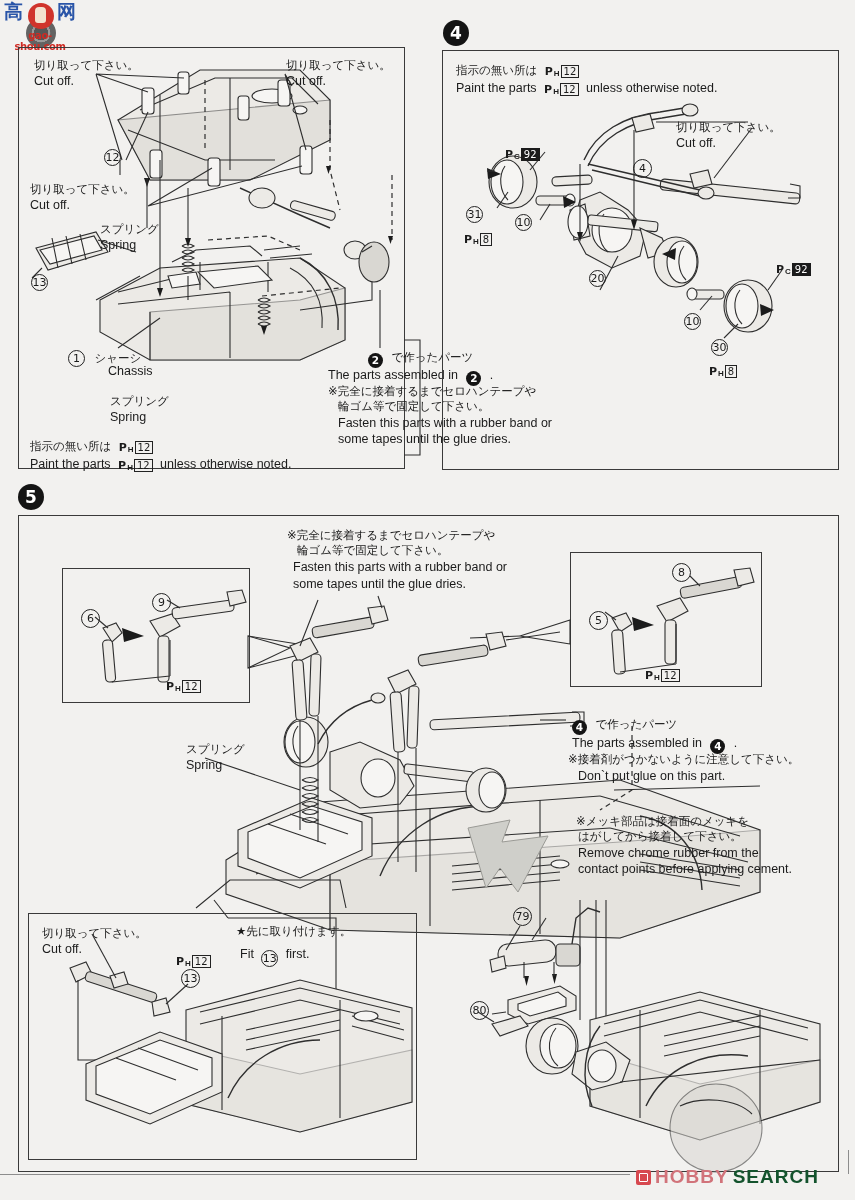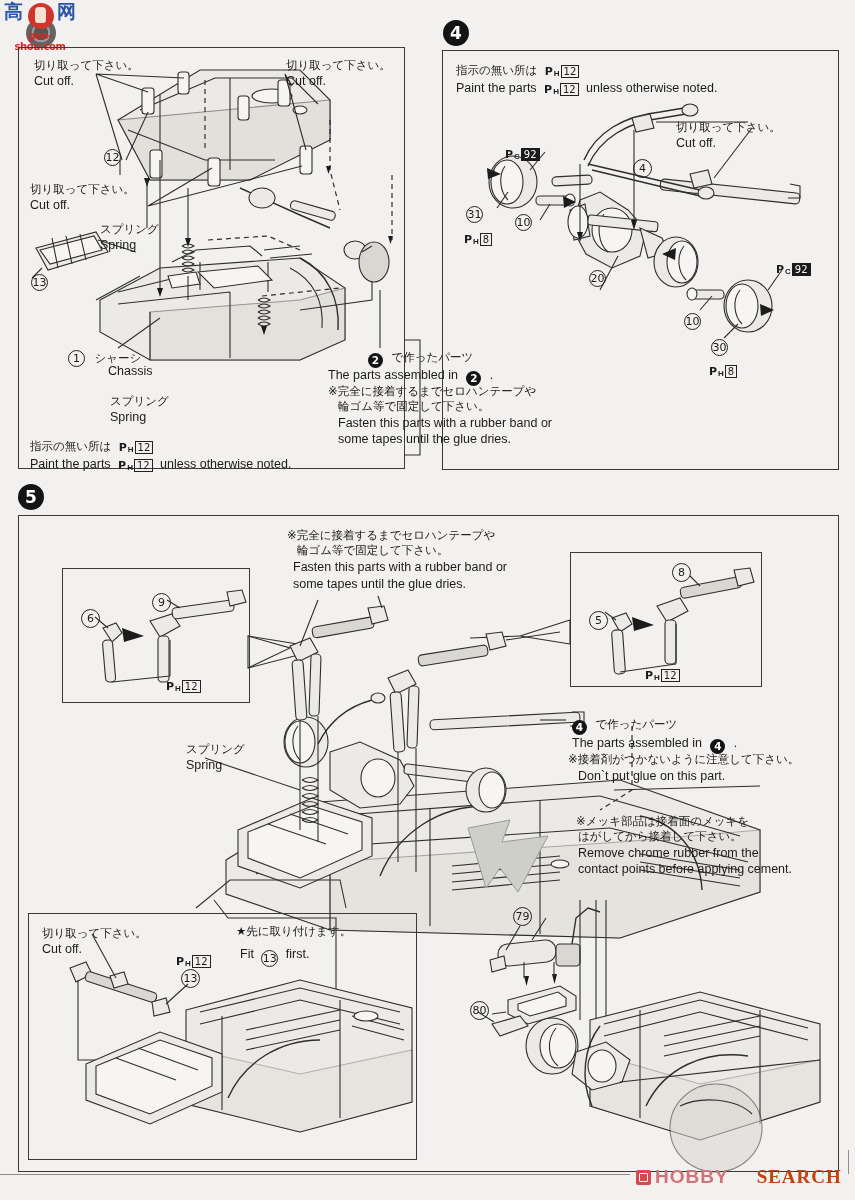--- a/index.html
+++ b/index.html
@@ -68,22 +68,22 @@
   .part-fill-l{fill:#f6f5f3;stroke:#2e2e2e;stroke-width:1.1;}
   .greyarrow{fill:#cfcfca;stroke:#9a9a95;stroke-width:1;}
   .blkarrow{fill:#1b1b1b;}
 
   
   .hs{position:absolute;left:636px;top:1166px;display:flex;align-items:center;gap:4px;}
   .hs .mark{width:15px;height:15px;background:#d7484f;border-radius:2px;position:relative;}
   .hs .mark:after{content:"";position:absolute;inset:3px;border:1.5px solid #fff;border-radius:1px;}
   .hs .h1t{font-family:"Liberation Sans",sans-serif;font-size:19px;font-weight:bold;
     letter-spacing:1px;color:#d1737a;}
-  .hs .h2t{font-family:Liberation Serif, serif;font-size:19px;font-weight:bold;
-    letter-spacing:1px;color:#c2410c;margin-left:24px;}
+  .hs .h2t{font-family:Liberation Sans, sans-serif;font-size:19px;font-weight:bold;
+    letter-spacing:1px;color:#14532d;}
   .hs .rule{position:absolute;left:-636px;top:8px;width:630px;height:1px;background:#8d8d8d;}
   .hs .vrule{position:absolute;left:212px;top:-16px;width:1px;height:24px;background:#8d8d8d;}
 </style>
 </head>
 <body>
 
 <div class="page">
 
   <div class="logo">
     <div class="wheel"></div>

